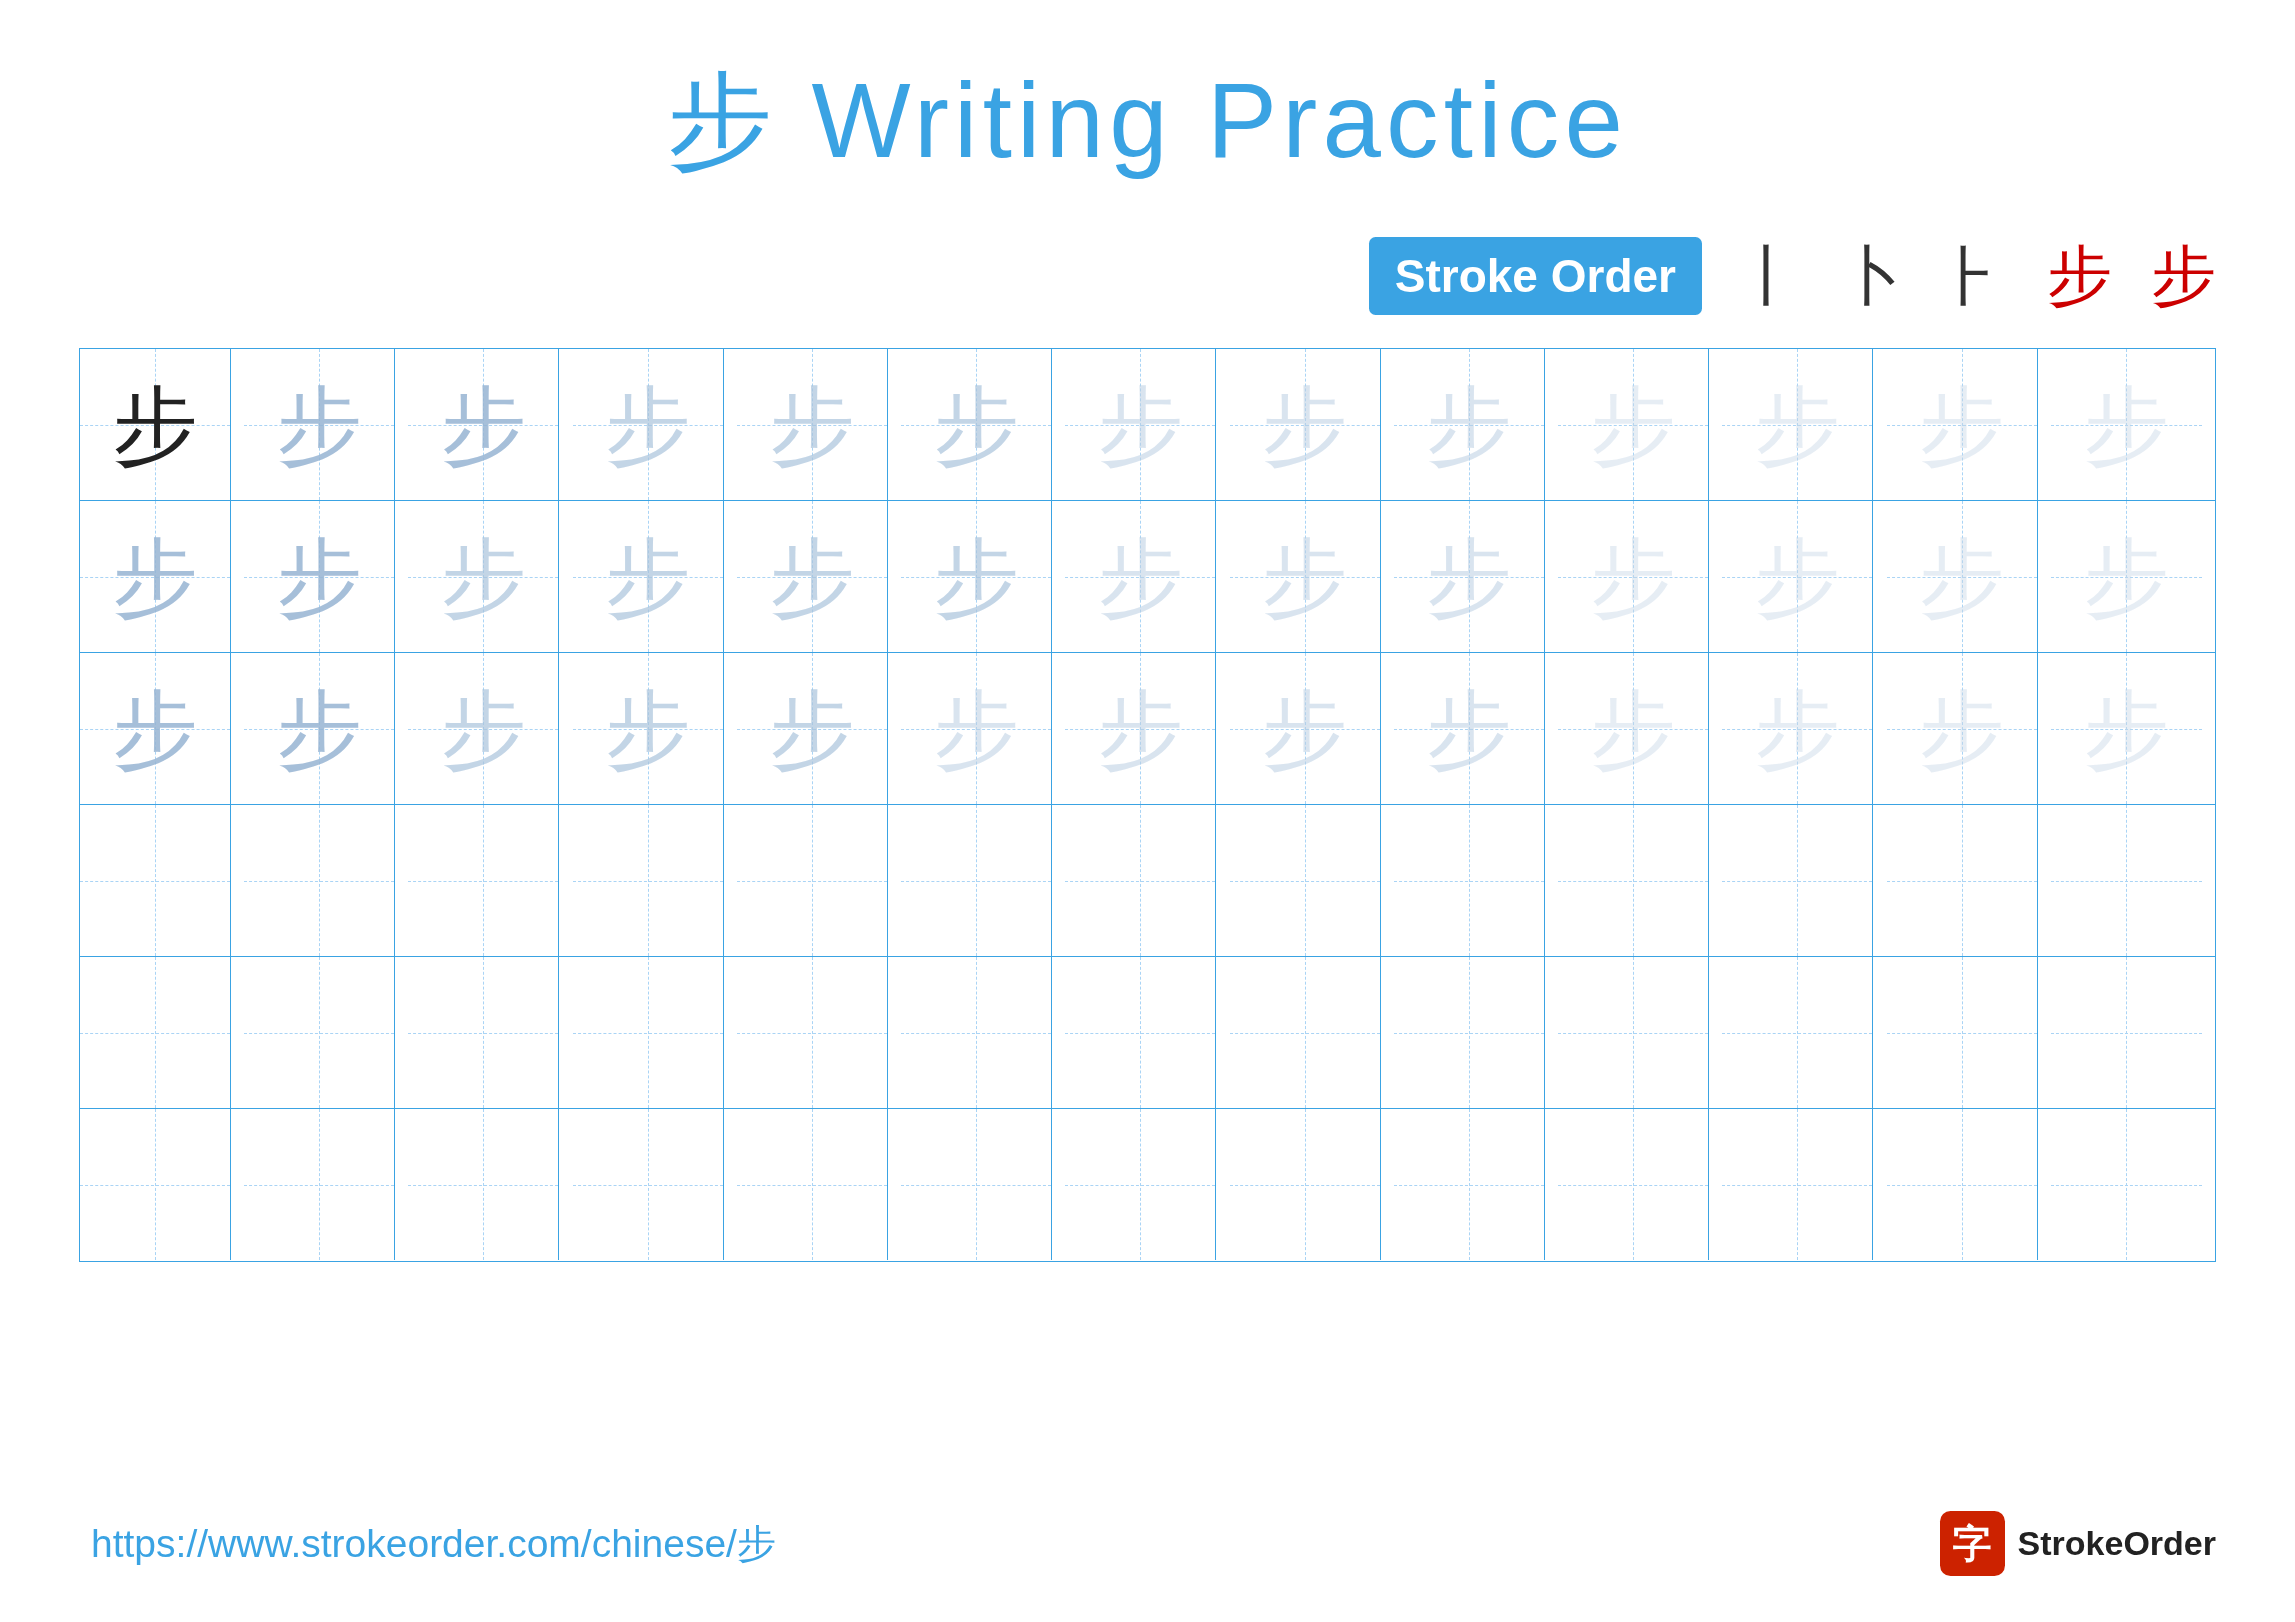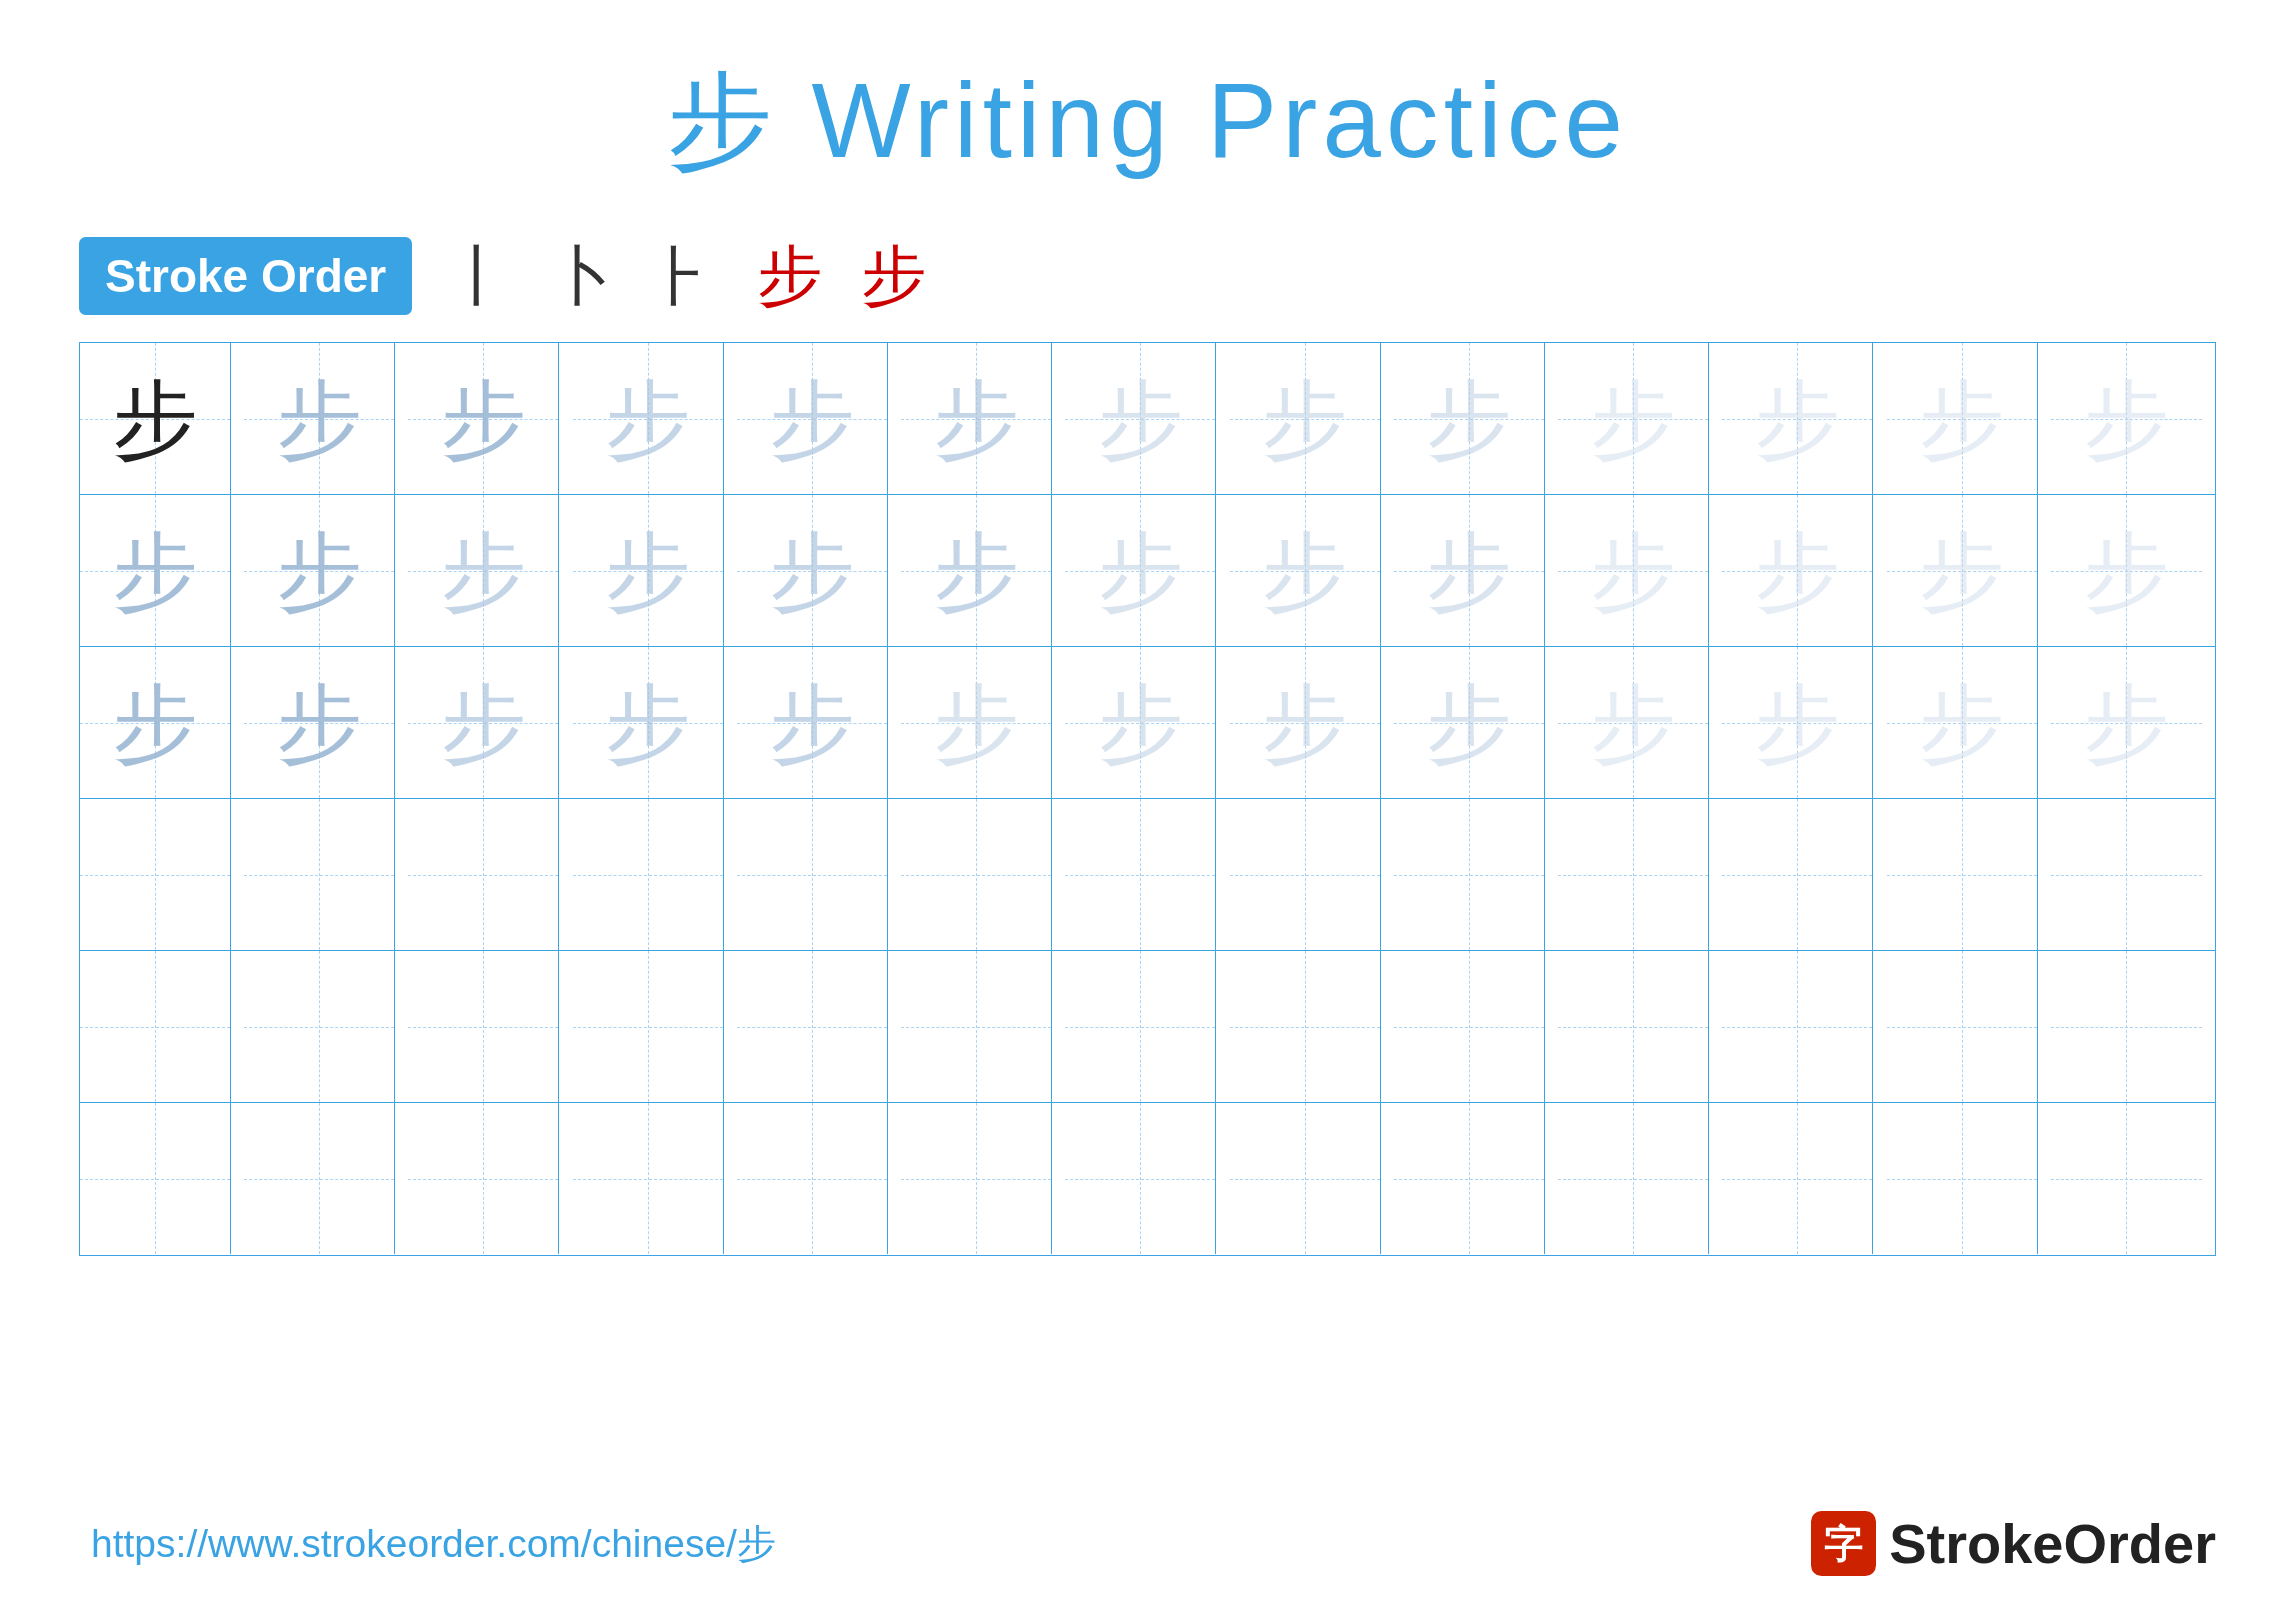--- a/index.html
+++ b/index.html
@@ -34,22 +34,23 @@
       margin-top: 41px;
     }
 
     .title-char {
       color: #3aa3e3;
     }
 
     .stroke-order-section {
       display: flex;
       align-items: center;
-      margin-bottom: 22px;
+      margin-bottom: 28px;
       gap: 33px;
+      justify-content: flex-end;
     }
 
     .stroke-order-badge {
       background: #3aa3e3;
       color: white;
       font-size: 46px;
       font-weight: bold;
       padding: 11.8px 26px;
       border-radius: 6.5px;
       white-space: nowrap;
@@ -181,21 +182,21 @@
       border-radius: 10.5px;
       display: flex;
       align-items: center;
       justify-content: center;
       color: white;
       font-size: 39px;
       font-weight: bold;
     }
 
     .brand-name {
-      font-size: 56px;
+      font-size: 34px;
       font-weight: bold;
       color: #222;
     }
   </style>
 </head>
 <body>
 
 <div class="page-container">
 
   <div class="title-area">

